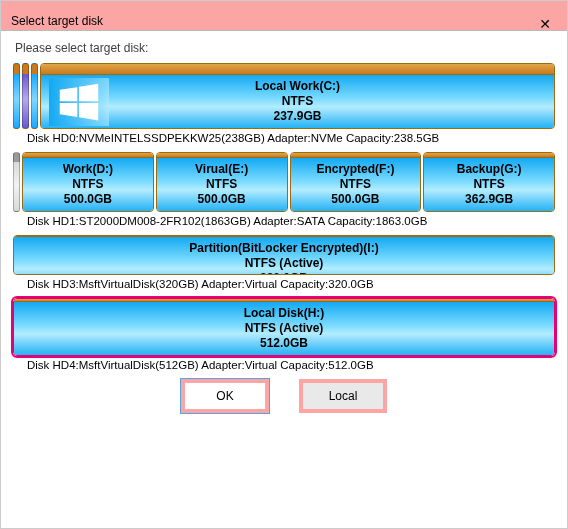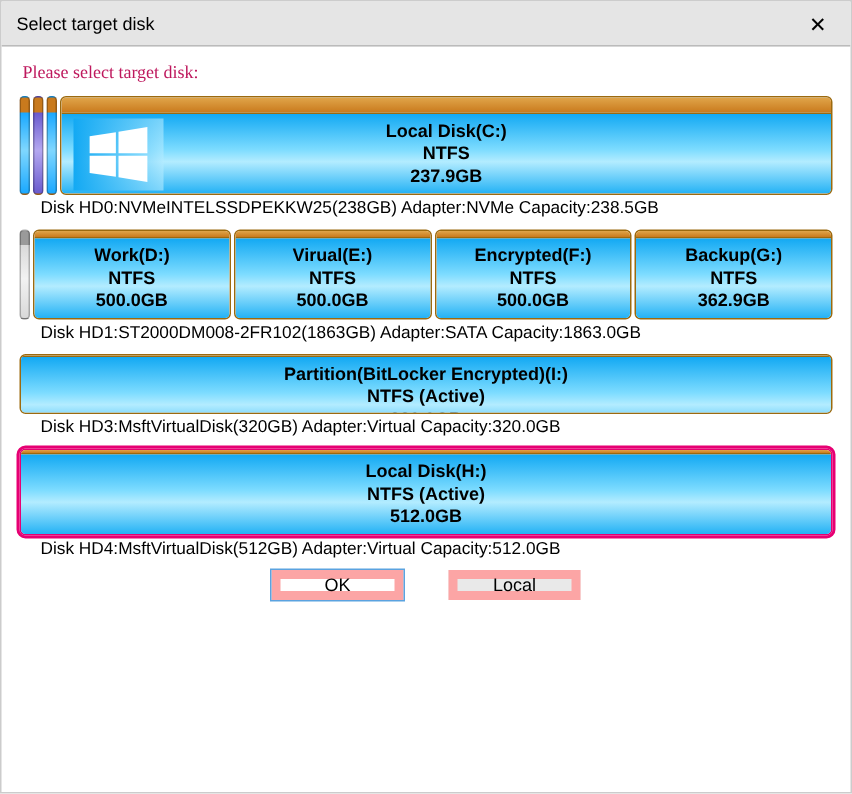--- a/index.html
+++ b/index.html
@@ -8,30 +8,29 @@
     font-size: 12px;
     background: #fff;
     width: 568px;
     height: 529px;
     overflow: hidden;
     border: 1px solid #ccc;
   }
   .titlebar {
     height: 30px;
     display: flex;
-    align-items: center;
     justify-content: space-between;
-    padding: 0 8px 0 10px;
+    padding: 13px 8px 0 10px;
     border-bottom: 1px solid #bbb;
-    background: #e5e5e5;
+    background: #fca5a5;
   }
   .titlebar-title { font-size: 12px; color: #000; }
   .close-x { font-size: 14px; padding: 2px 8px; cursor: default; }
   .content { padding: 8px 12px; }
-  .prompt { margin: 2px 0 8px 2px; color: #be185d; font-family: Liberation Serif, serif; }
+  .prompt { margin: 2px 0 8px 2px; color: #404040; }
   .disk-group { margin-bottom: 4px; }
   .parts-row { display: flex; gap: 2px; }
   .strip-col { display: flex; gap: 2px; }
   .vstrip {
     width: 7px;
     border-radius: 3px;
     border: 1px solid rgba(0,0,0,.25);
     background: linear-gradient(to bottom, #c97a1d 0%, #c97a1d 16%, #1aa8ff 16%, #7fd7ff 55%, #1aa8ff 100%);
   }
   .vstrip.purple {
@@ -90,22 +89,22 @@
   .h-sm .partition, .h-sm .vstrip { height: 40px; }
   .h-sel .partition, .h-sel .vstrip { height: 58px; }
   .btnrow {
     display: flex;
     justify-content: center;
     gap: 30px;
     margin-top: 8px;
   }
   .btn {
     width: 88px;
-    height: 20px;
-    border: 6px solid #fca5a5;
+    height: 34px;
+    border: 4px solid #fca5a5;
     background: #e9e9e9;
     font-size: 12px;
     cursor: default;
     display: flex;
     align-items: center;
     justify-content: center;
   }
   .btn.primary {
     background: #fff;
     outline: 1px solid #5aa3e0;
@@ -136,21 +135,21 @@
 <svg viewBox="0 0 48 48" xmlns="http://www.w3.org/2000/svg">
   <g fill="#ffffff">
     <polygon points="2,10 22,7 22,23 2,23"></polygon>
     <polygon points="24,6.7 46,3 46,23 24,23"></polygon>
     <polygon points="2,25 22,25 22,41 2,38"></polygon>
     <polygon points="24,25 46,25 46,45 24,41.3"></polygon>
   </g>
 </svg>
               </div>
               <div class="part-text">
-                <span class="ln">Local Disk(C:)</span>
+                <span class="ln">Local Work(C:)</span>
                 <span class="ln">NTFS</span>
                 <span class="ln">237.9GB</span>
               </div>
             </div>
           </div>
         </div>
         <div class="disk-caption">Disk HD0:NVMeINTELSSDPEKKW25(238GB)  Adapter:NVMe  Capacity:238.5GB</div>
       </div>
       <div class="disk-group">
         <div class="parts-row h-md">

